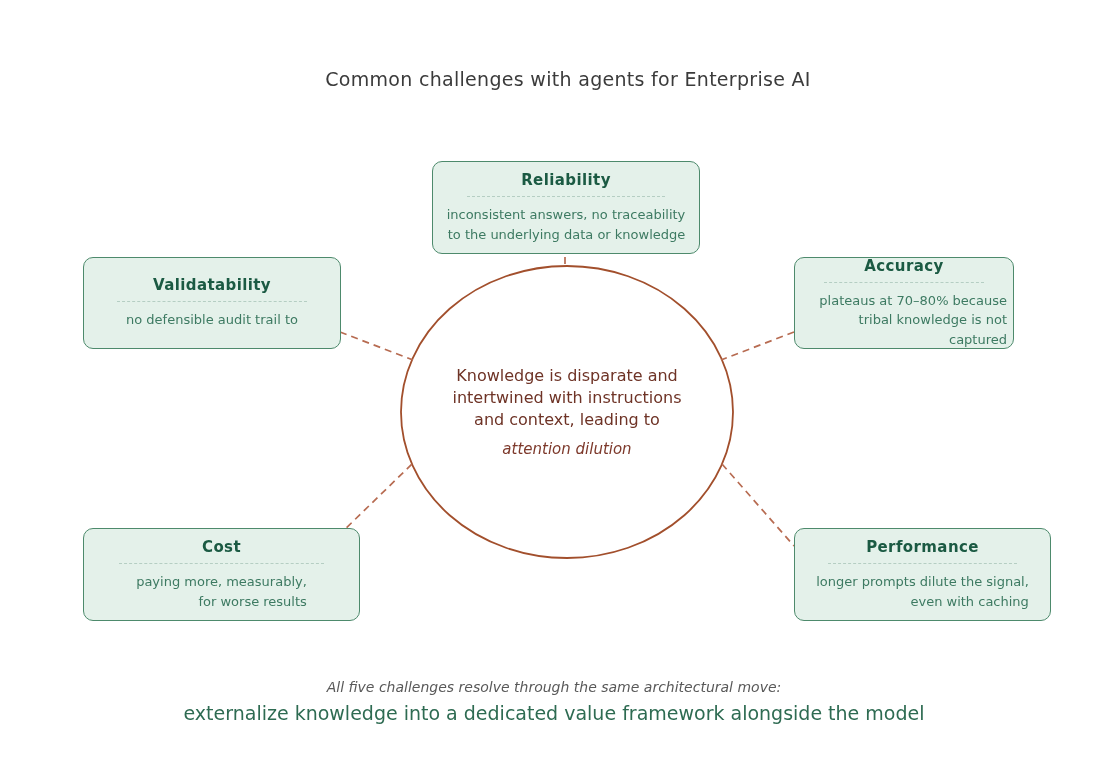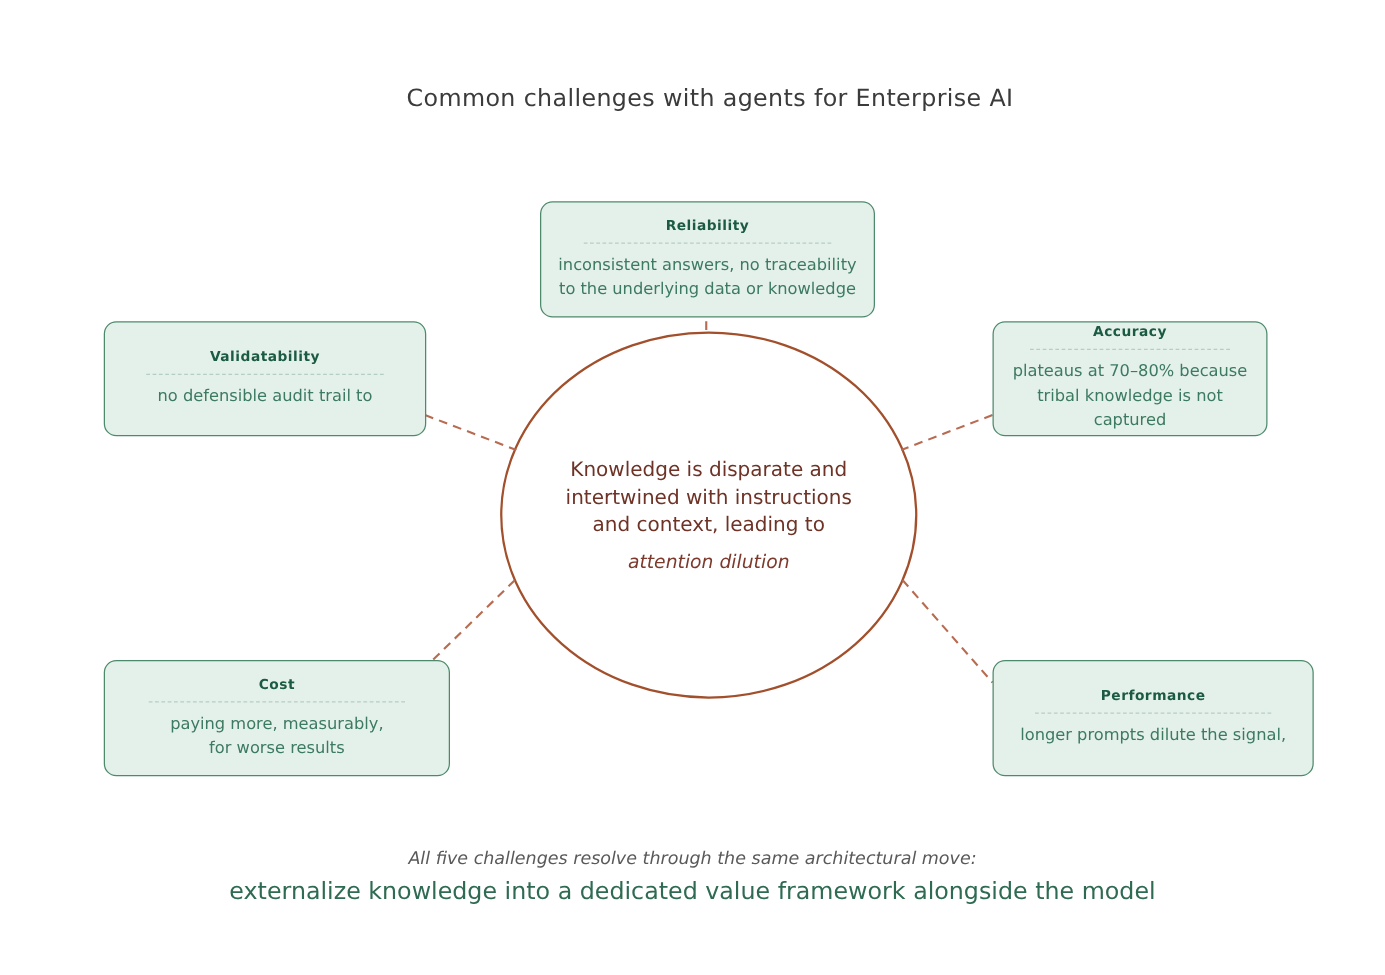--- a/index.html
+++ b/index.html
@@ -58,34 +58,34 @@
     background: var(--box-fill);
     border: 1.5px solid var(--box-border);
     border-radius: 10px;
     display: flex;
     flex-direction: column;
     align-items: center;
     justify-content: center;
     padding: 8px 6px;
   }
   .box-title {
-    font-size: 11px;
+    font-size: 15px;
     font-weight: bold;
     color: var(--box-title);
     letter-spacing: 0.4px;
   }
   .box-divider {
     width: 78%;
     border-top: 1.5px dashed var(--divider);
     margin: 7px 0 8px 0;
   }
   .box-body {
     font-size: 13px;
     color: var(--box-body);
-    text-align: center;
+    text-align: right;
     line-height: 1.5;
   }
   .center-text {
     position: absolute;
     left: 437px;
     top: 365px;
     width: 260px;
     text-align: center;
     color: var(--circle-text);
     font-size: 16px;
@@ -164,20 +164,21 @@
       <div>paying more, measurably,</div>
       <div>for worse results</div>
     </div>
   </div>
 
   <div class="box" style="left:794px; top:528px; width:257px; height:93px;">
     <div class="box-title">Performance</div>
     <div class="box-divider"></div>
     <div class="box-body">
       <div>longer prompts dilute the signal,</div>
+      <div>even with caching</div>
     </div>
   </div>
 
   <div class="center-text">
     <div>Knowledge is disparate and</div>
     <div>intertwined with instructions</div>
     <div>and context, leading to</div>
     <div class="center-emphasis">attention dilution</div>
   </div>
 

